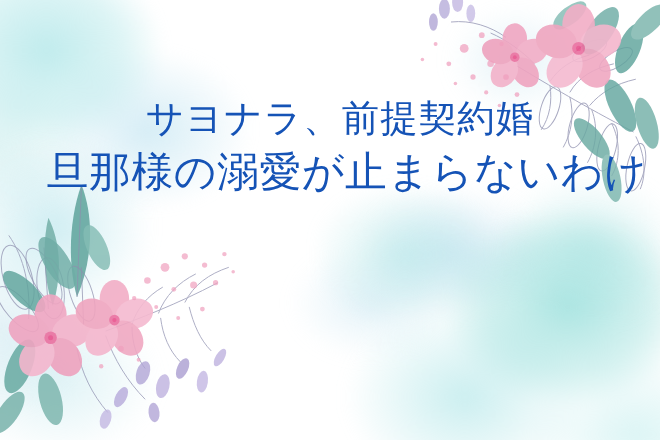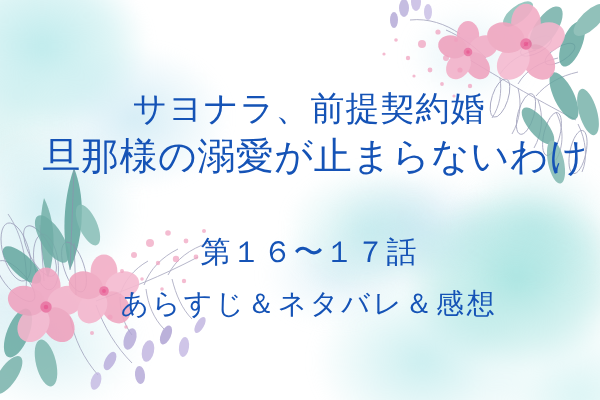--- a/index.html
+++ b/index.html
@@ -320,19 +320,15 @@
       <circle cx="162" cy="104" r="1.8"></circle>
       <circle cx="184" cy="96" r="2.2"></circle>
     </g>
   </svg>
 
   <div class="text-layer">
     <div class="title-group">
       <div class="title-line title-line-1">サヨナラ、前提契約婚</div>
       <div class="title-line title-line-2">旦那様の溺愛が止まらないわけ</div>
     </div>
-    <div class="sub-group">
-      <div class="sub-line sub-episode">第１６〜１７話</div>
-      <div class="sub-line sub-tags">あらすじ＆ネタバレ＆感想</div>
-    </div>
   </div>
 
 </div>
 
 </body></html>

